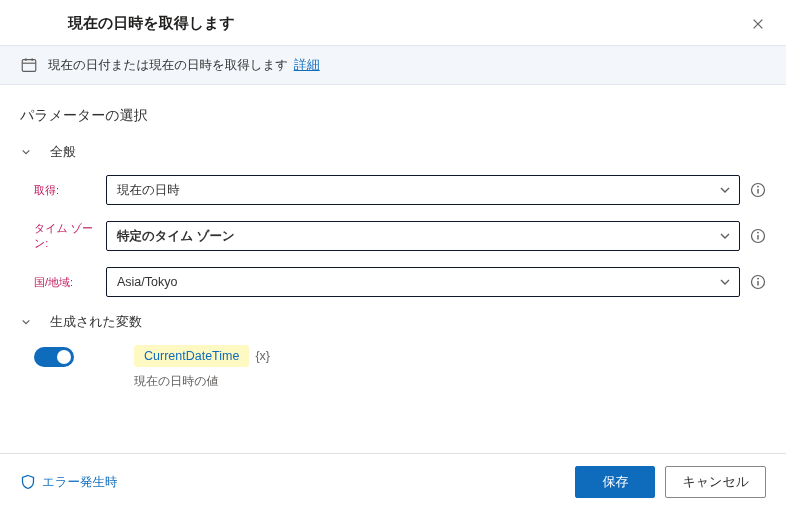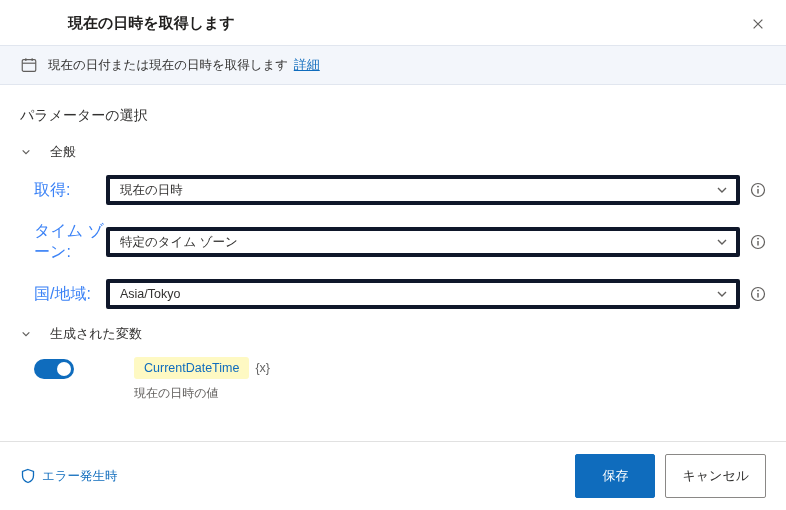--- a/index.html
+++ b/index.html
@@ -74,41 +74,41 @@
   }
   .fields-block { padding-left: 14px; }
   .form-row {
     display: flex;
     align-items: center;
     margin-bottom: 16px;
   }
   .form-label {
     width: 72px;
     flex-shrink: 0;
-    font-size: 16px;
-    color: #3b82f6;
+    font-size: 11px;
+    color: #be185d;
   }
   .select-wrap {
     flex: 1;
     position: relative;
   }
   .select-box {
     width: 100%;
     height: 30px;
-    border: 4px solid #0f172a;
+    border: 1px solid #0f172a;
     border-radius: 2px;
     background: #ffffff;
     display: flex;
     align-items: center;
     padding: 0 30px 0 10px;
     font-size: 12.5px;
     cursor: pointer;
     position: relative;
   }
-  .select-box.bold-val { font-weight: 400; }
+  .select-box.bold-val { font-weight: 700; }
   .select-caret {
     position: absolute;
     right: 8px; top: 50%; transform: translateY(-50%);
     width: 12px; height: 12px; color: #605e5c;
   }
   .info-circle {
     width: 16px; height: 16px;
     margin-left: 10px;
     color: #605e5c;
     cursor: pointer;
@@ -160,21 +160,21 @@
   }
   .error-link {
     display: flex; align-items: flex-start; gap: 6px;
     color: #0f6cbd;
     cursor: pointer;
     font-size: 12.5px;
   }
   .shield-icon { width: 16px; height: 16px; color: #0f6cbd; }
   .spacer { flex: 1; }
   .btn {
-    height: 44px;
+    height: 32px;
     min-width: 80px;
     padding: 0 16px;
     border-radius: 2px;
     font-size: 13px;
     cursor: pointer;
     border: 1px solid transparent;
   }
   .btn-primary {
     background: #0f6cbd;
     color: #ffffff;

